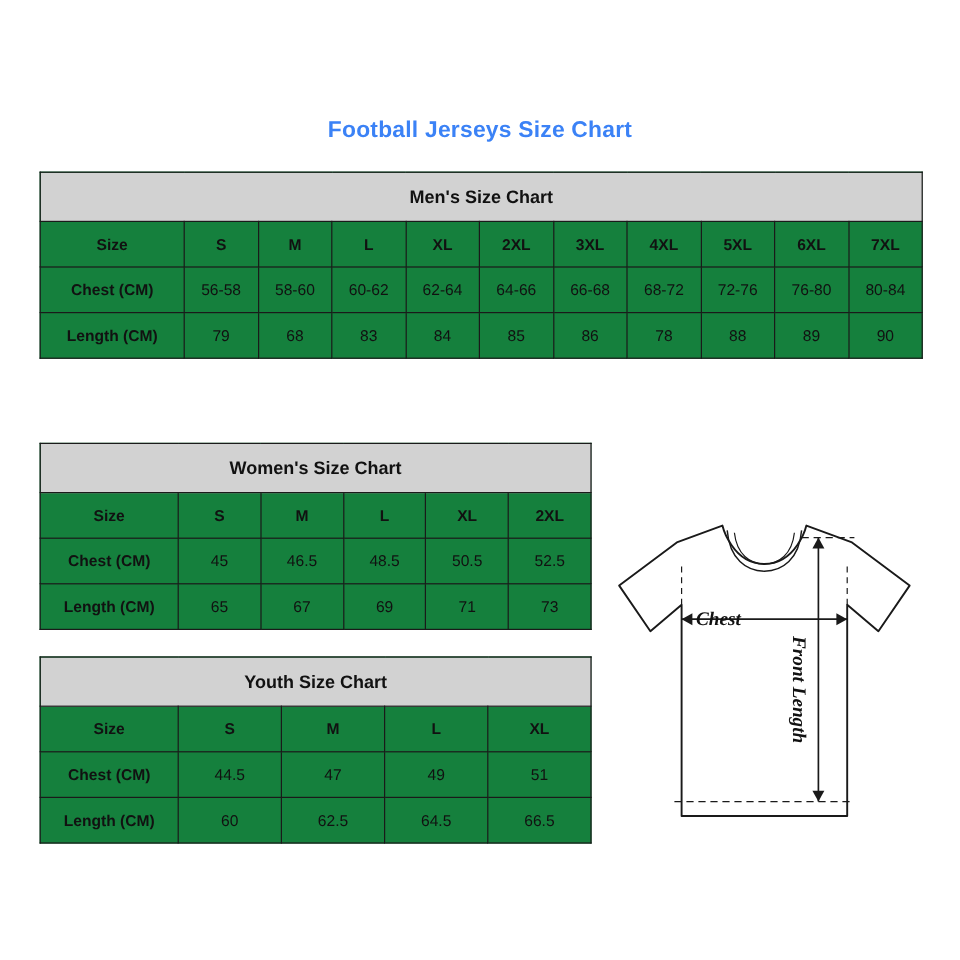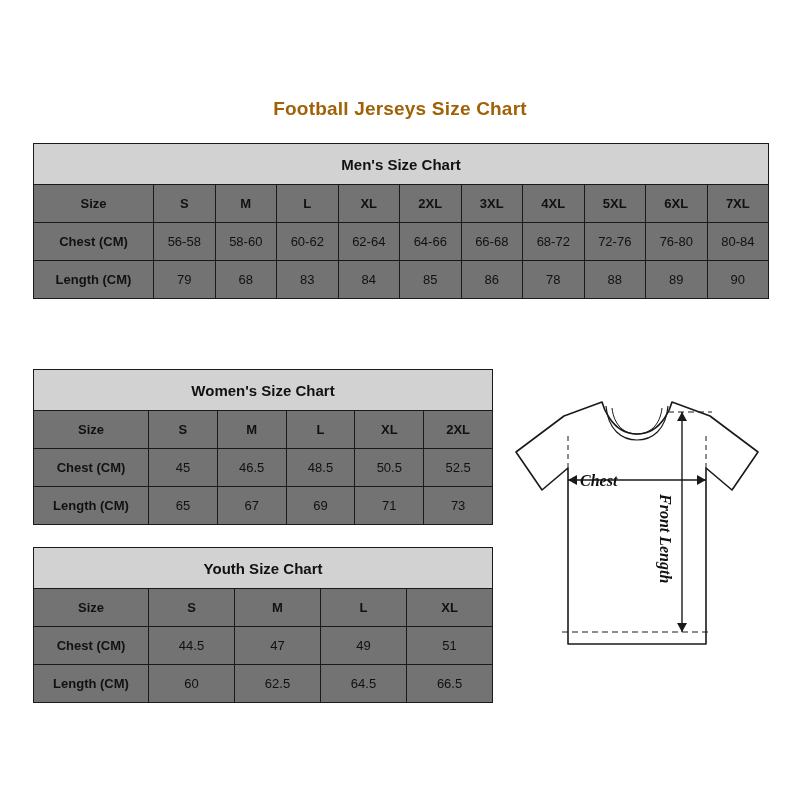--- a/index.html
+++ b/index.html
@@ -21,29 +21,29 @@
     height: 800px;
   }
   .page-title {
     position: absolute;
     top: 98px;
     left: 0;
     width: 800px;
     text-align: center;
     font-size: 19px;
     font-weight: bold;
-    color: #a16207;
+    color: #3b82f6;
     letter-spacing: 0.2px;
   }
 
   table.chart {
     position: absolute;
     border-collapse: collapse;
     table-layout: fixed;
-    background: #737373;
+    background: #15803d;
   }
   table.chart th, table.chart td {
     border: 1px solid #1a1a1a;
     text-align: center;
     vertical-align: middle;
     font-size: 13px;
     color: #111111;
     padding: 0;
     height: 37px;
     font-weight: normal;
@@ -88,21 +88,21 @@
     top: 547px;
     left: 33px;
     width: 459px;
   }
   #youth-chart col.label { width: 115px; }
   #youth-chart col.size { width: 86px; }
 
   
   #shirt-diagram {
     position: absolute;
-    top: 386px;
+    top: 422px;
     left: 506px;
     width: 262px;
     height: 300px;
   }
   #shirt-diagram svg { display: block; }
   .diagram-label {
     position: absolute;
     font-family: "Liberation Serif", serif;
     font-style: italic;
     font-weight: bold;

